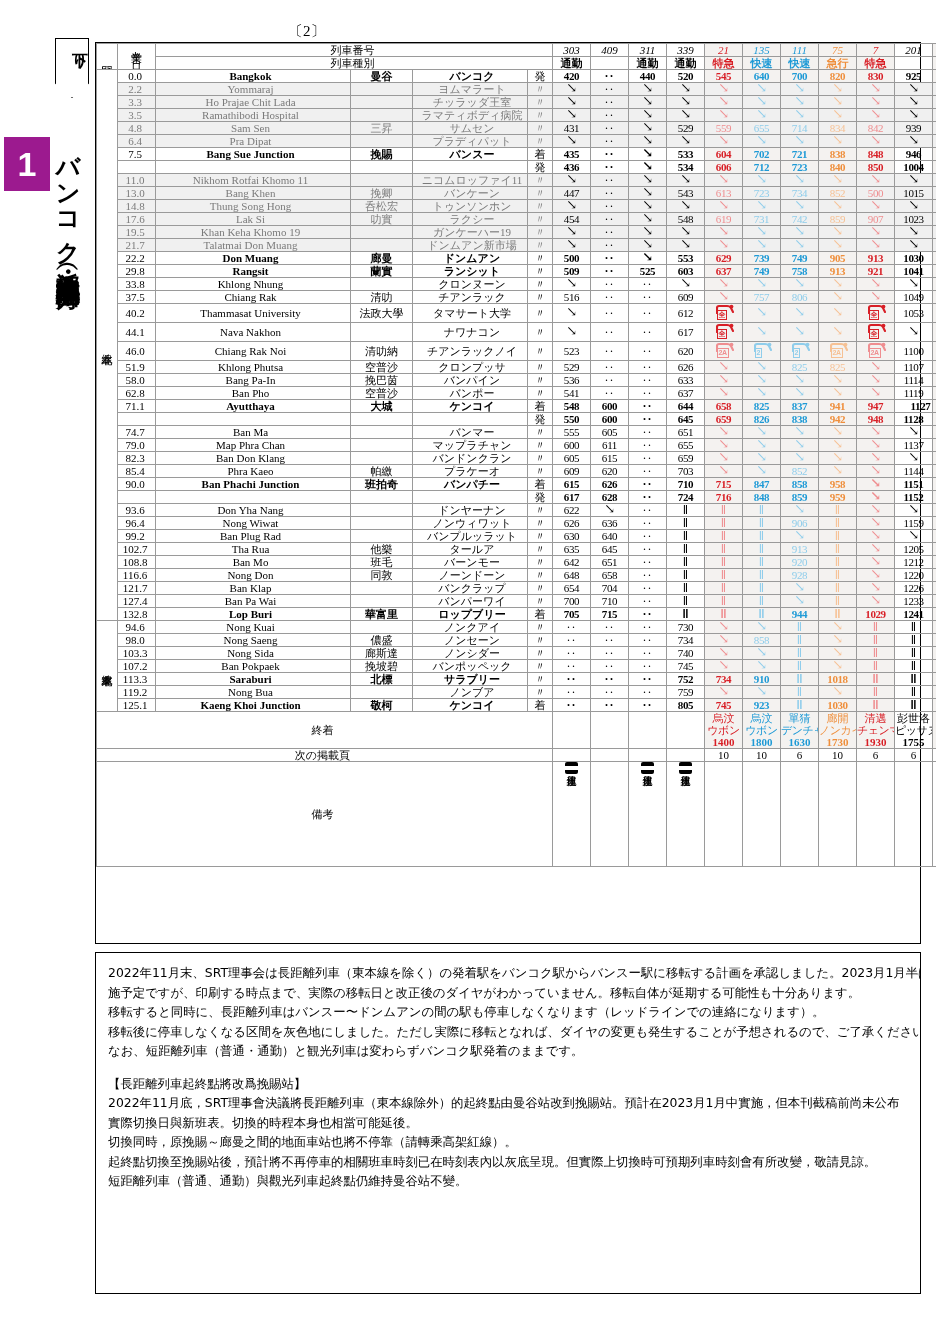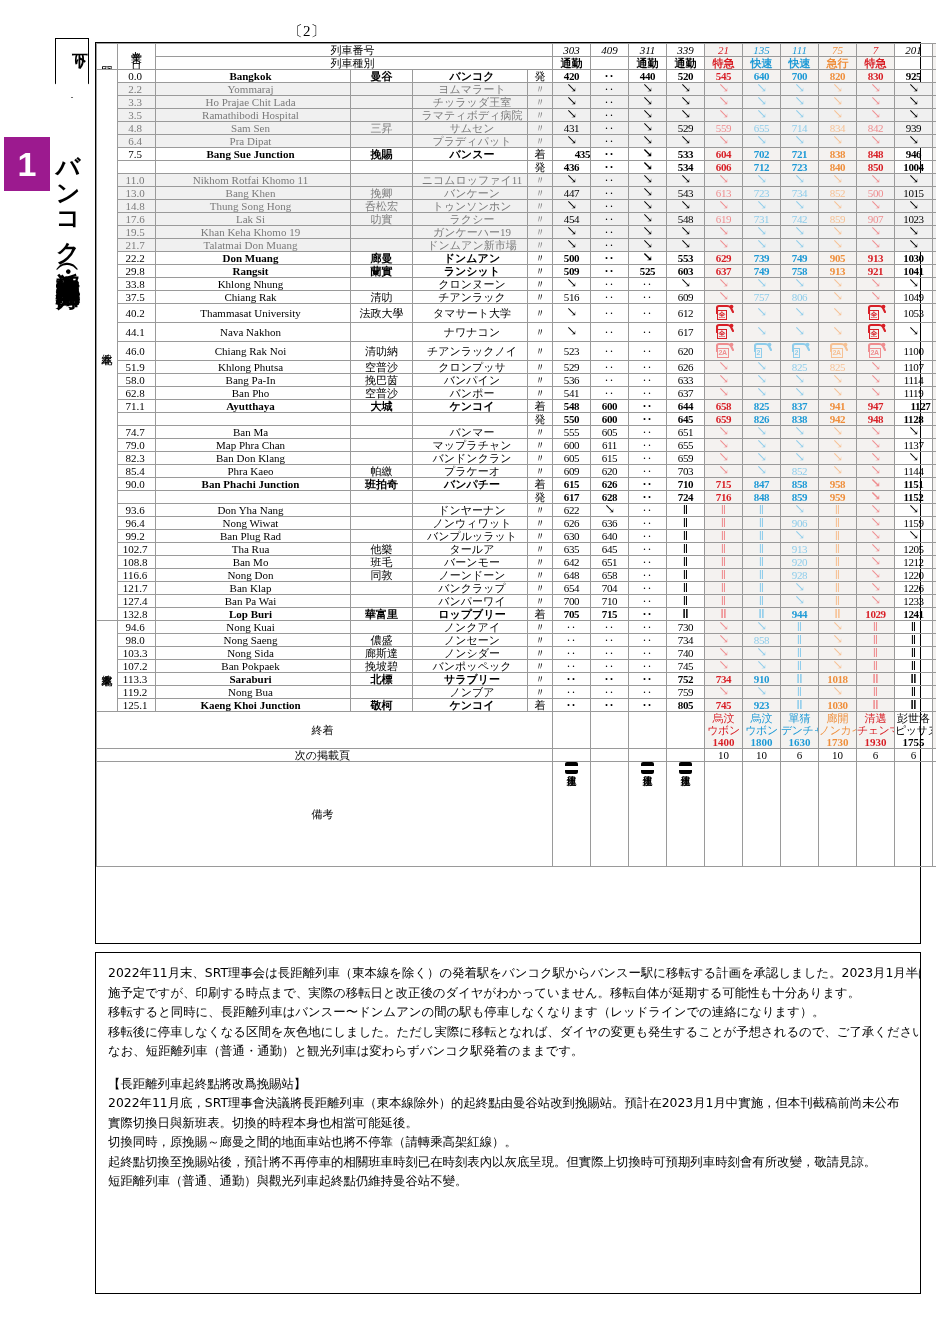--- a/index.html
+++ b/index.html
@@ -330,21 +330,21 @@
           <td class="tm tint"><span class="pass" style="color:#ef8e90">↘</span></td>
           <td class="tm"><span class="pass" style="color:#000000">↘</span></td>
           <td class="tm tint"></td>
         </tr>
         <tr class="major rowsep">
           <td class="km">7.5</td>
           <td class="en">Bang Sue Junction</td>
           <td class="zh">挽賜</td>
           <td class="ja">バンスー</td>
           <td class="ad">着</td>
-          <td class="tm" style="color: rgb(0, 0, 0); text-align: right;">435</td>
+          <td class="tm" style="color: rgb(0, 0, 0);">435</td>
           <td class="tm"><span class="dots">··</span></td>
           <td class="tm"><span class="pass" style="color:#000000">↘</span></td>
           <td class="tm" style="color: rgb(0, 0, 0);">533</td>
           <td class="tm tint" style="color: rgb(216, 31, 38);">604</td>
           <td class="tm tint" style="color: rgb(30, 154, 214);">702</td>
           <td class="tm tint" style="color: rgb(30, 154, 214);">721</td>
           <td class="tm tint" style="color: rgb(239, 143, 60);">838</td>
           <td class="tm tint" style="color: rgb(216, 31, 38);">848</td>
           <td class="tm" style="color: rgb(0, 0, 0);">946</td>
           <td class="tm tint" style="color: rgb(239, 143, 60);">1025</td>

